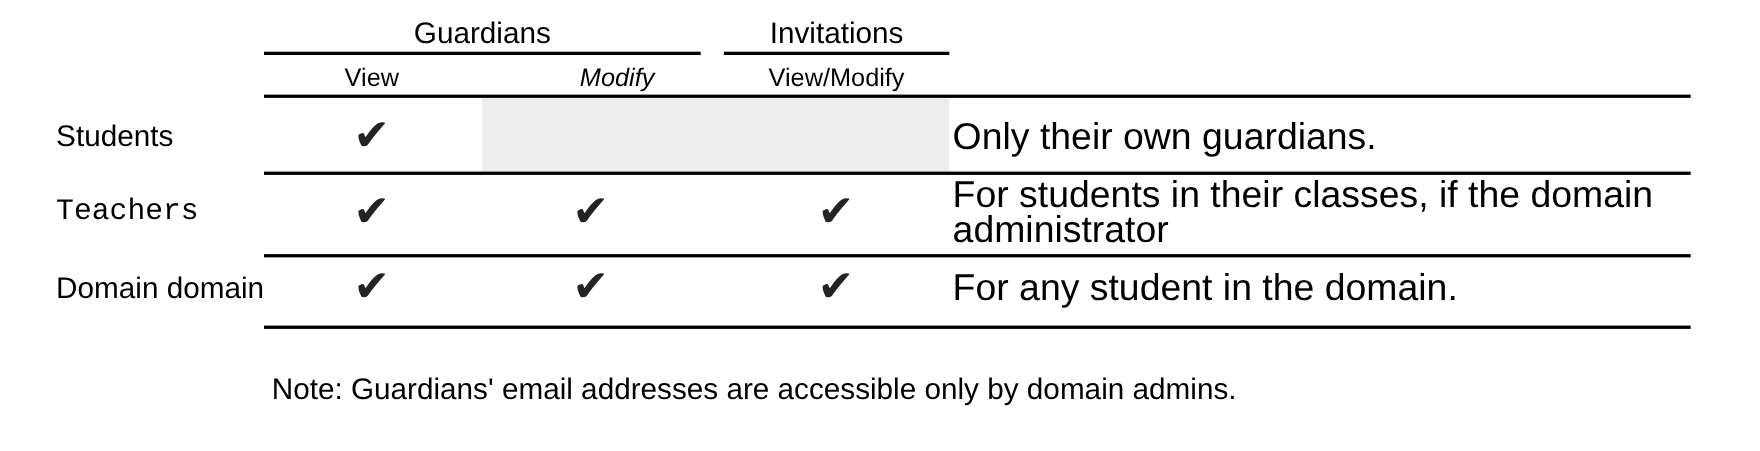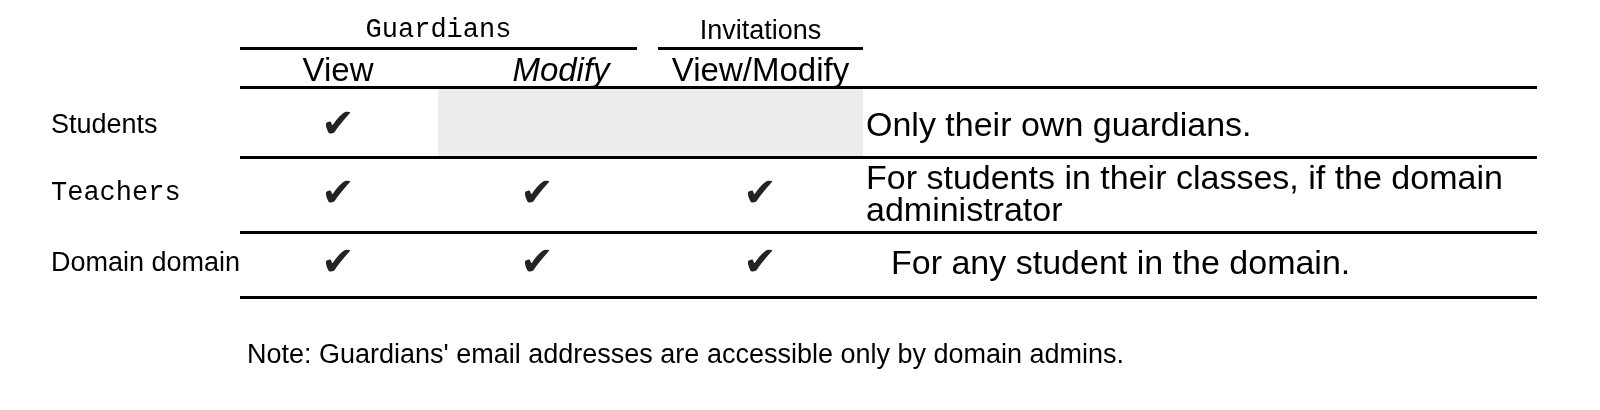--- a/index.html
+++ b/index.html
@@ -52,28 +52,28 @@
   }
 
   
   .group-label {
     position: absolute;
     text-align: center;
     font-size: 27px;
     line-height: 32px;
     white-space: nowrap;
   }
-  .group-guardians { left: 240px; top: 14px; width: 397px; font-family: Liberation Mono, monospace; }
+  .group-guardians { left: 240px; top: 14px; width: 397px; }
   .group-invites   { left: 658px; top: 14px; width: 205px; }
 
   
   .col-label {
     position: absolute;
     text-align: center;
-    font-size: 33px;
+    font-size: 23px;
     line-height: 32px;
     top: 54px;
     white-space: nowrap;
   }
   .col-view    { left: 240px; width: 196px; }
   .col-modify  { left: 462px; width: 198px; font-style: italic; }
   .col-invmod  { left: 658px; width: 205px; }
 
   
   .row-label {
@@ -108,21 +108,21 @@
   
   .desc {
     position: absolute;
     left: 866px;
     width: 660px;
     font-size: 34px;
     line-height: 32px;
   }
   .desc-students { top: 108px; }
   .desc-teachers { top: 161px; }
-  .desc-admin    { top: 246px; margin-left: 25px; }
+  .desc-admin    { top: 246px; }
 
   
   .note {
     position: absolute;
     left: 247px;
     top: 338px;
     font-size: 27px;
     line-height: 32px;
     white-space: nowrap;
   }

